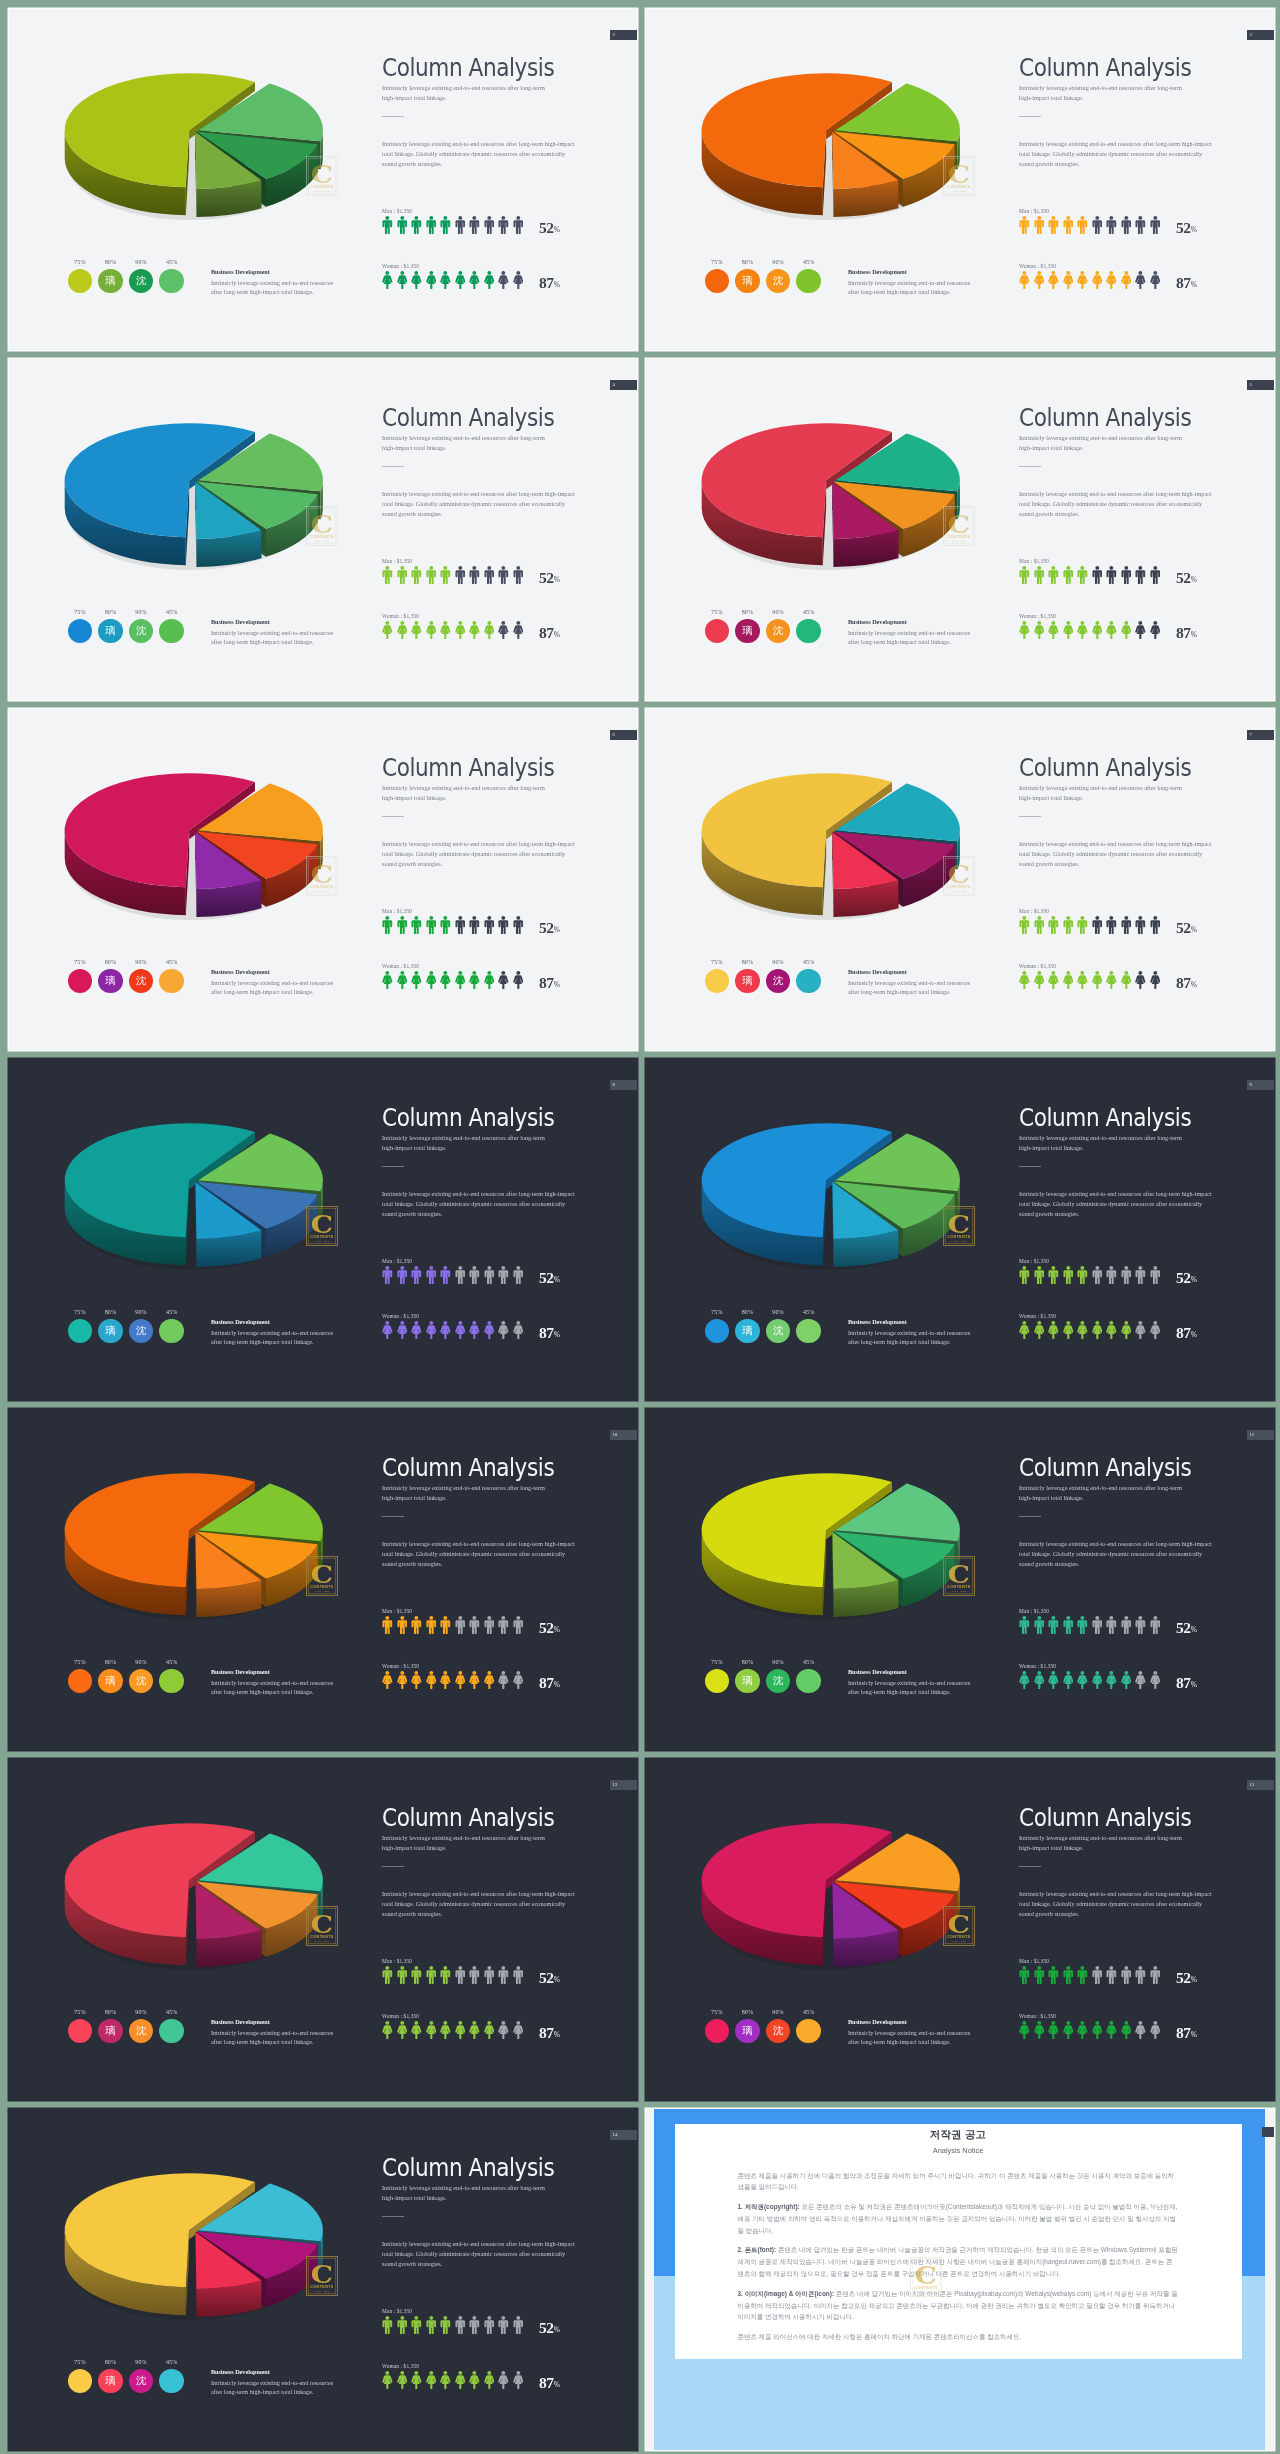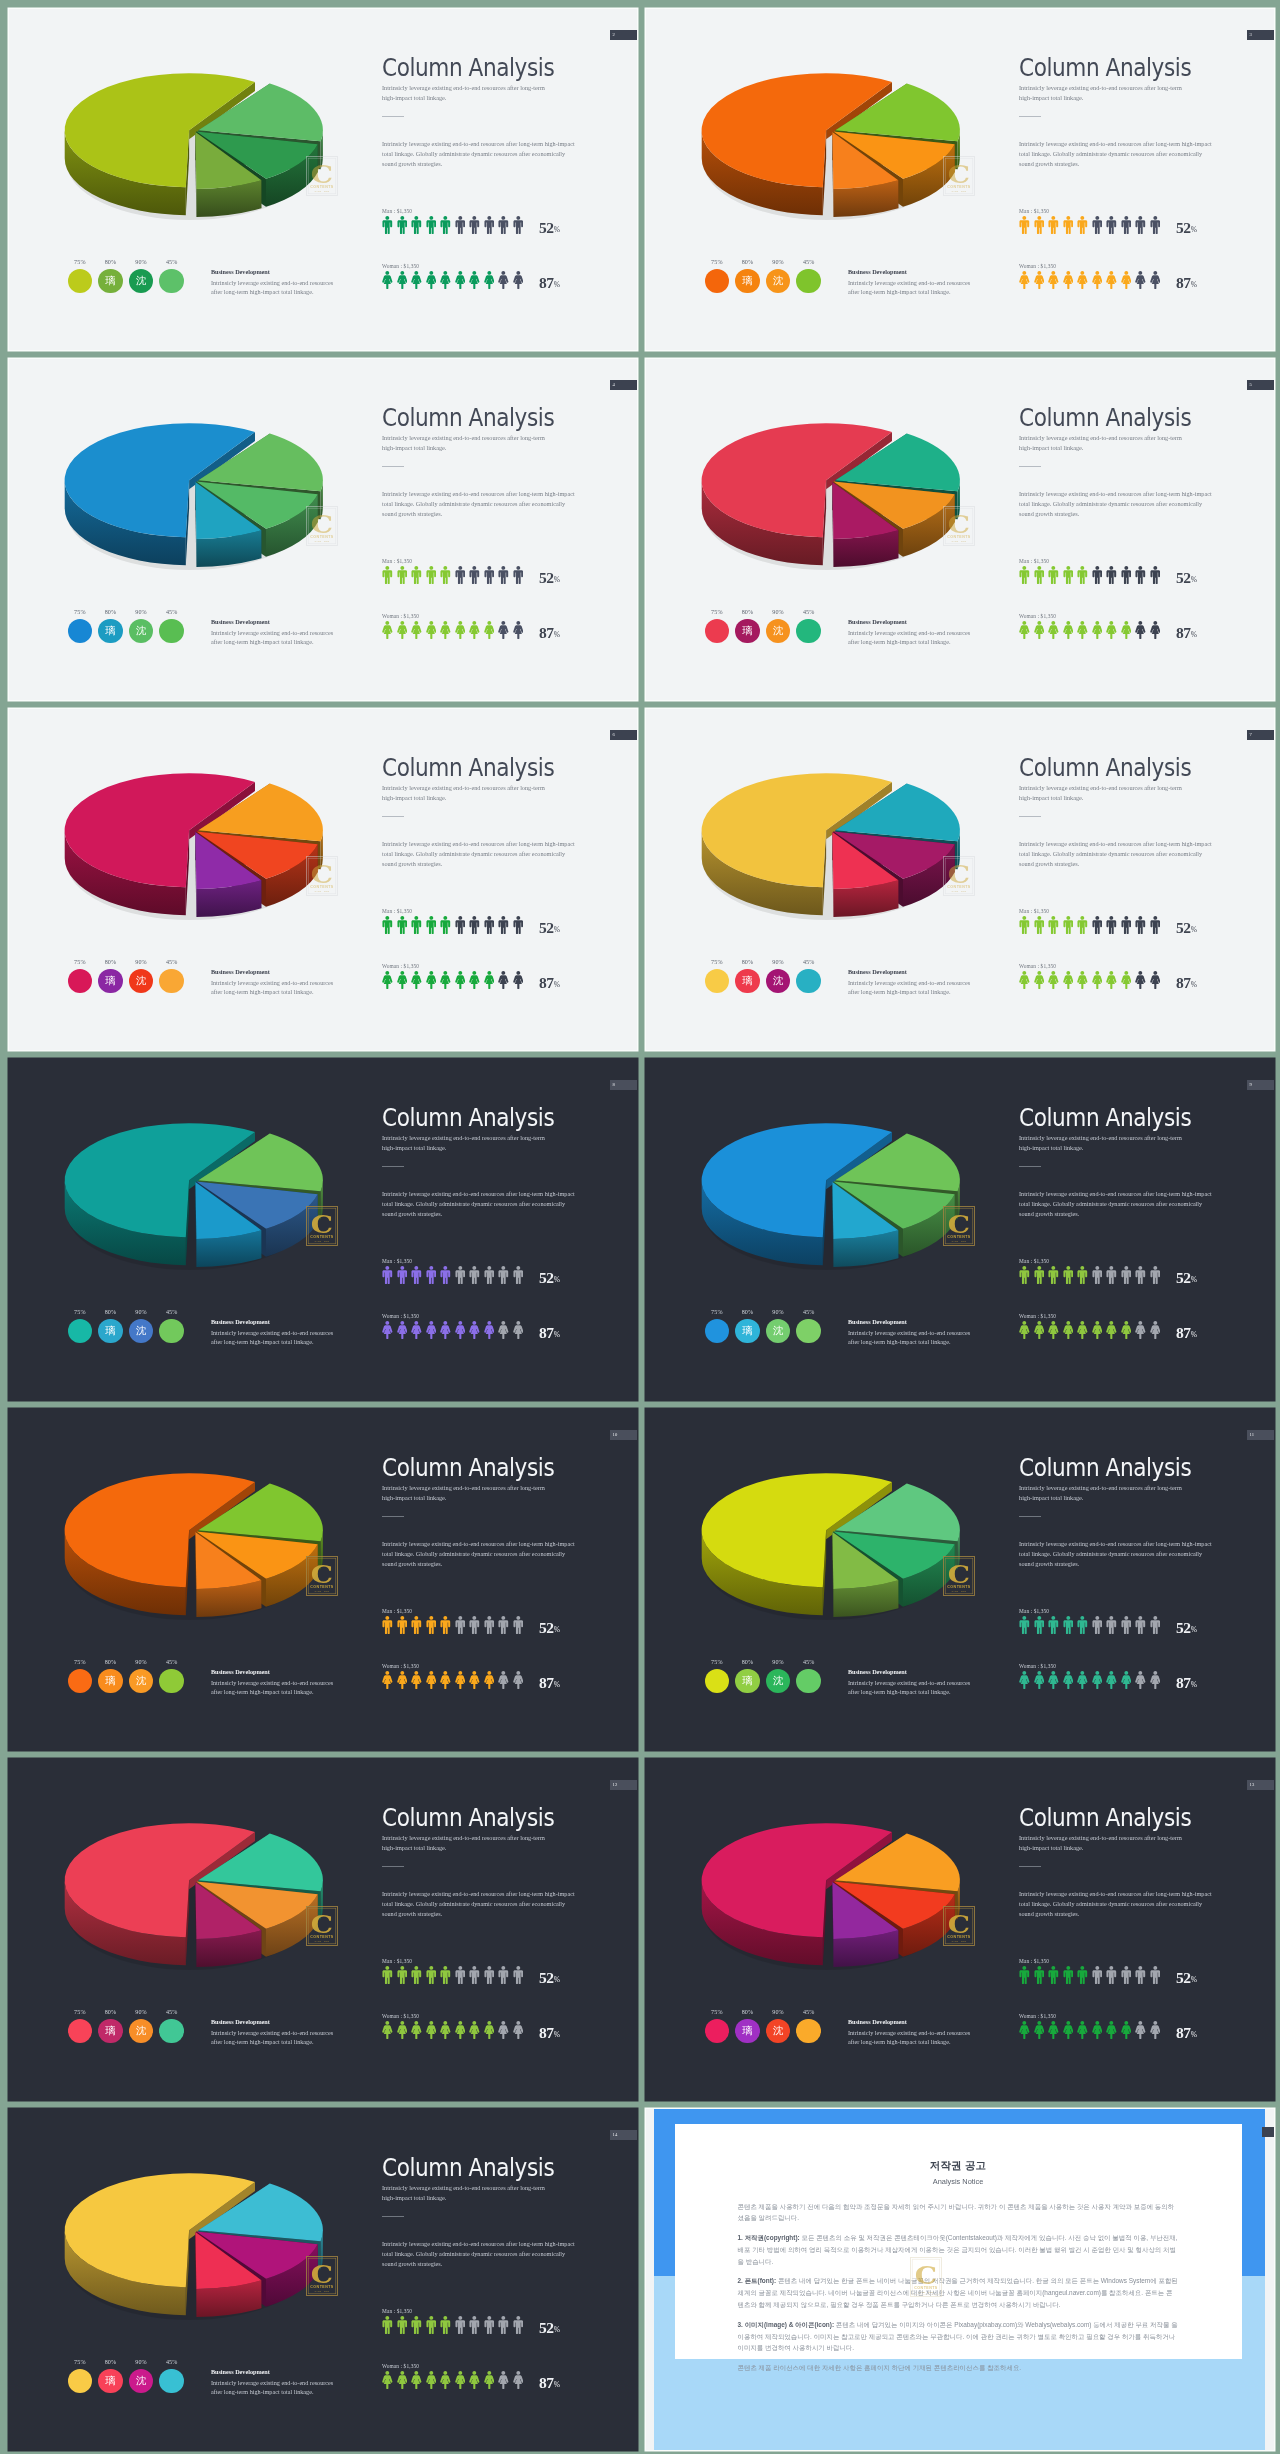--- a/index.html
+++ b/index.html
@@ -64,21 +64,21 @@
 
   
   .wm{position:absolute;left:297.5px;top:147.5px;width:32px;height:40px;}
   .pie{position:absolute;left:-8px;top:-9px;}
 
   
   .cslide{background:#f2f4f5;}
   .cbg-top{position:absolute;left:8px;top:0;width:611px;height:167px;background:#3f96f0;z-index:1;}
   .cbg-bot{position:absolute;left:8px;top:167px;width:611px;height:176px;background:#a8d8f8;z-index:1;}
   .cpaper{position:absolute;left:29px;top:15px;width:567px;height:235px;background:#fff;z-index:2;
-          box-sizing:border-box;padding:35px 63px 0 63px;}
+          box-sizing:border-box;padding:4px 63px 0 63px;}
   .ctitle-ko{text-align:center;font-size:10.5px;font-weight:700;color:#3f4652;letter-spacing:.2px;}
   .ctitle-en{text-align:center;font-size:7.4px;color:#5c636e;margin-top:4px;}
   .cbody{margin-top:15px;}
   .cbody p{font-size:6.45px;line-height:11.8px;color:#868d97;margin:0 0 8px 0;}
   .cbody p b{color:#5a616c;}
   .cwm{position:absolute;left:264px;top:148px;width:32px;height:40px;z-index:3;}
 </style>
 </head>
 <body>
 

